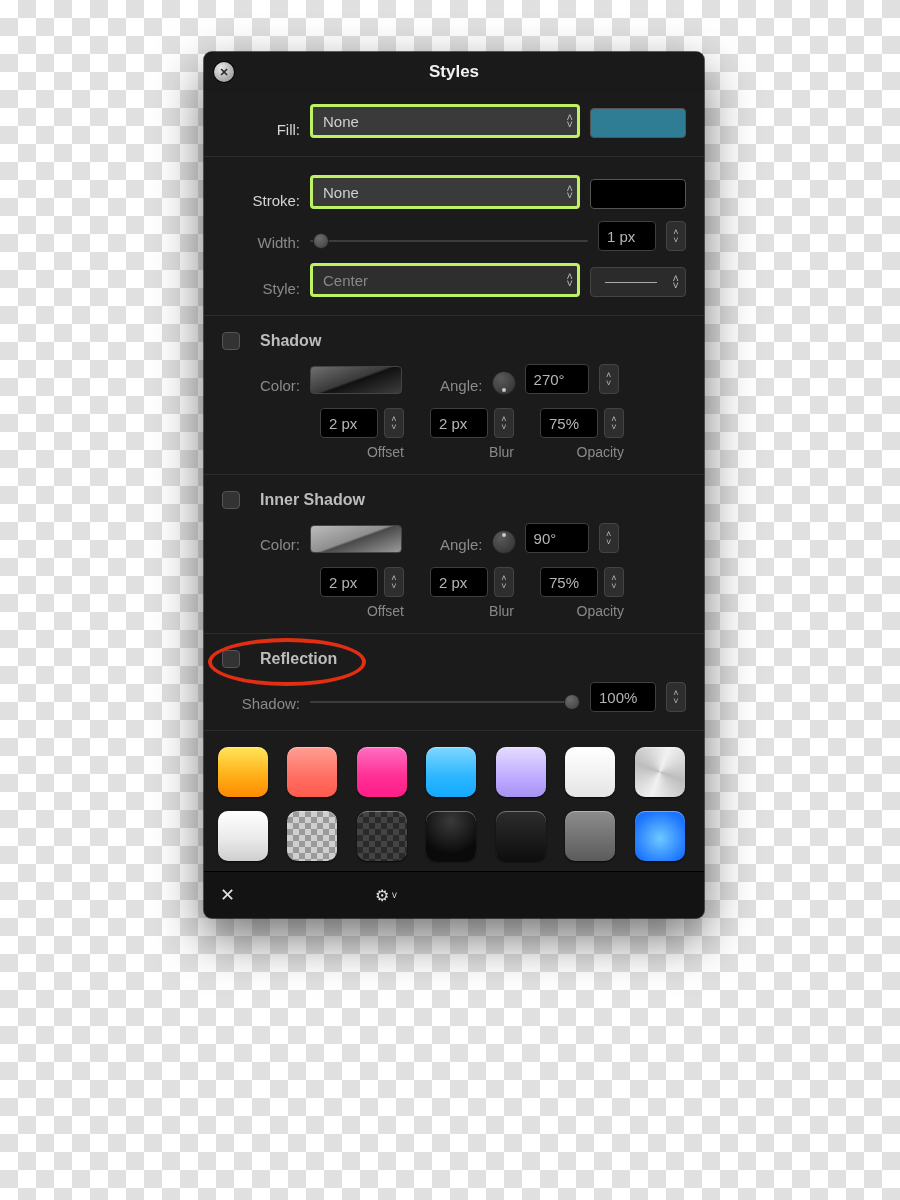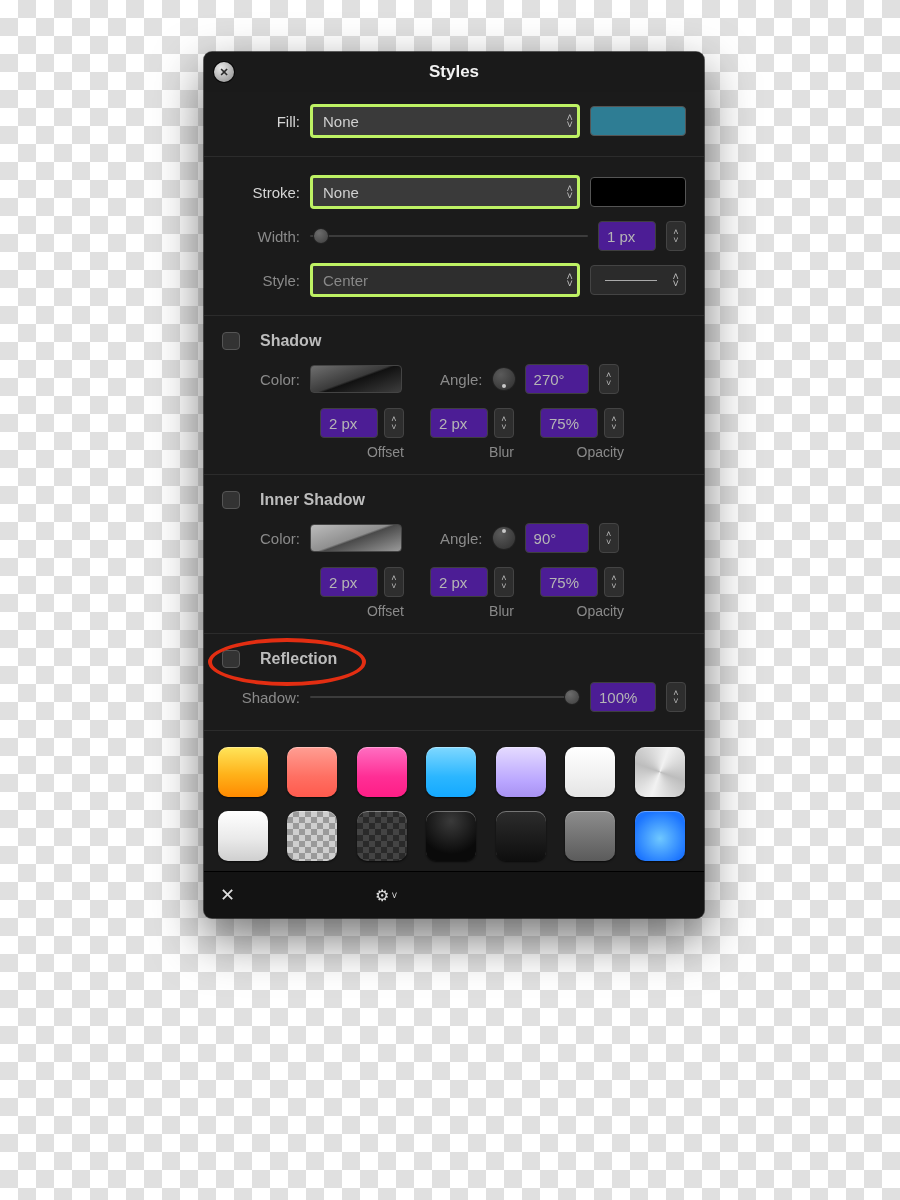--- a/index.html
+++ b/index.html
@@ -77,21 +77,21 @@
   .title {
     font-size: 17px;
     font-weight: 600;
     color: #f2f2f2;
   }
   .content {
     padding: 6px 18px 0 18px;
   }
   .row {
     display: flex;
-    align-items: center;
+    align-items: flex-end;
     gap: 10px;
     padding: 6px 0;
   }
   .label {
     width: 78px;
     text-align: right;
     color: var(--text-dim);
     font-size: 15px;
   }
   .label-on {
@@ -160,21 +160,21 @@
     position: absolute;
     top: 50%;
     width: 14px; height: 14px;
     border-radius: 50%;
     background: radial-gradient(circle at 35% 30%, #6c6c6c, #3e3e3e);
     box-shadow: 0 0 0 1px #222;
     transform: translate(-50%, -50%);
   }
   .numfield {
     height: 28px;
-    background: #4c1d95;
+    background: #000000;
     border: 1px solid #3f3f3f;
     border-radius: 4px;
     display: flex;
     align-items: center;
     color: #b5b5b5;
   }
   .numfield .val {
     padding: 0 8px;
     min-width: 40px;
   }

